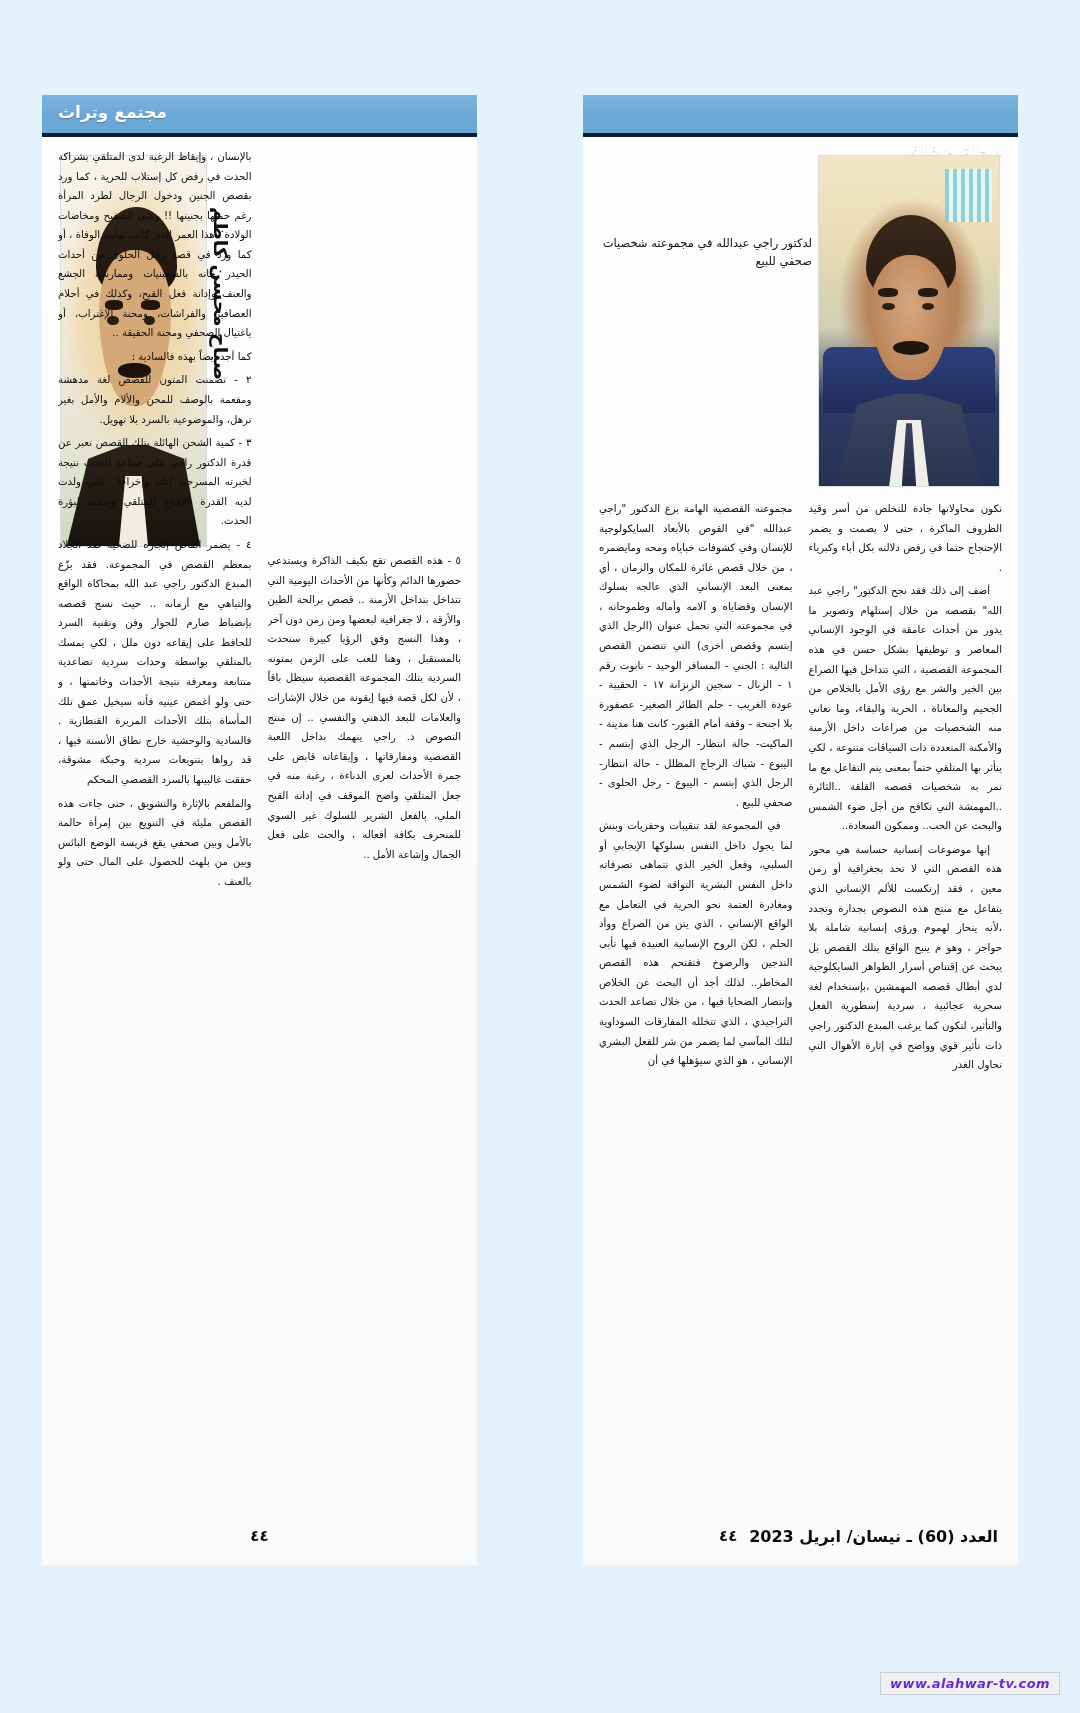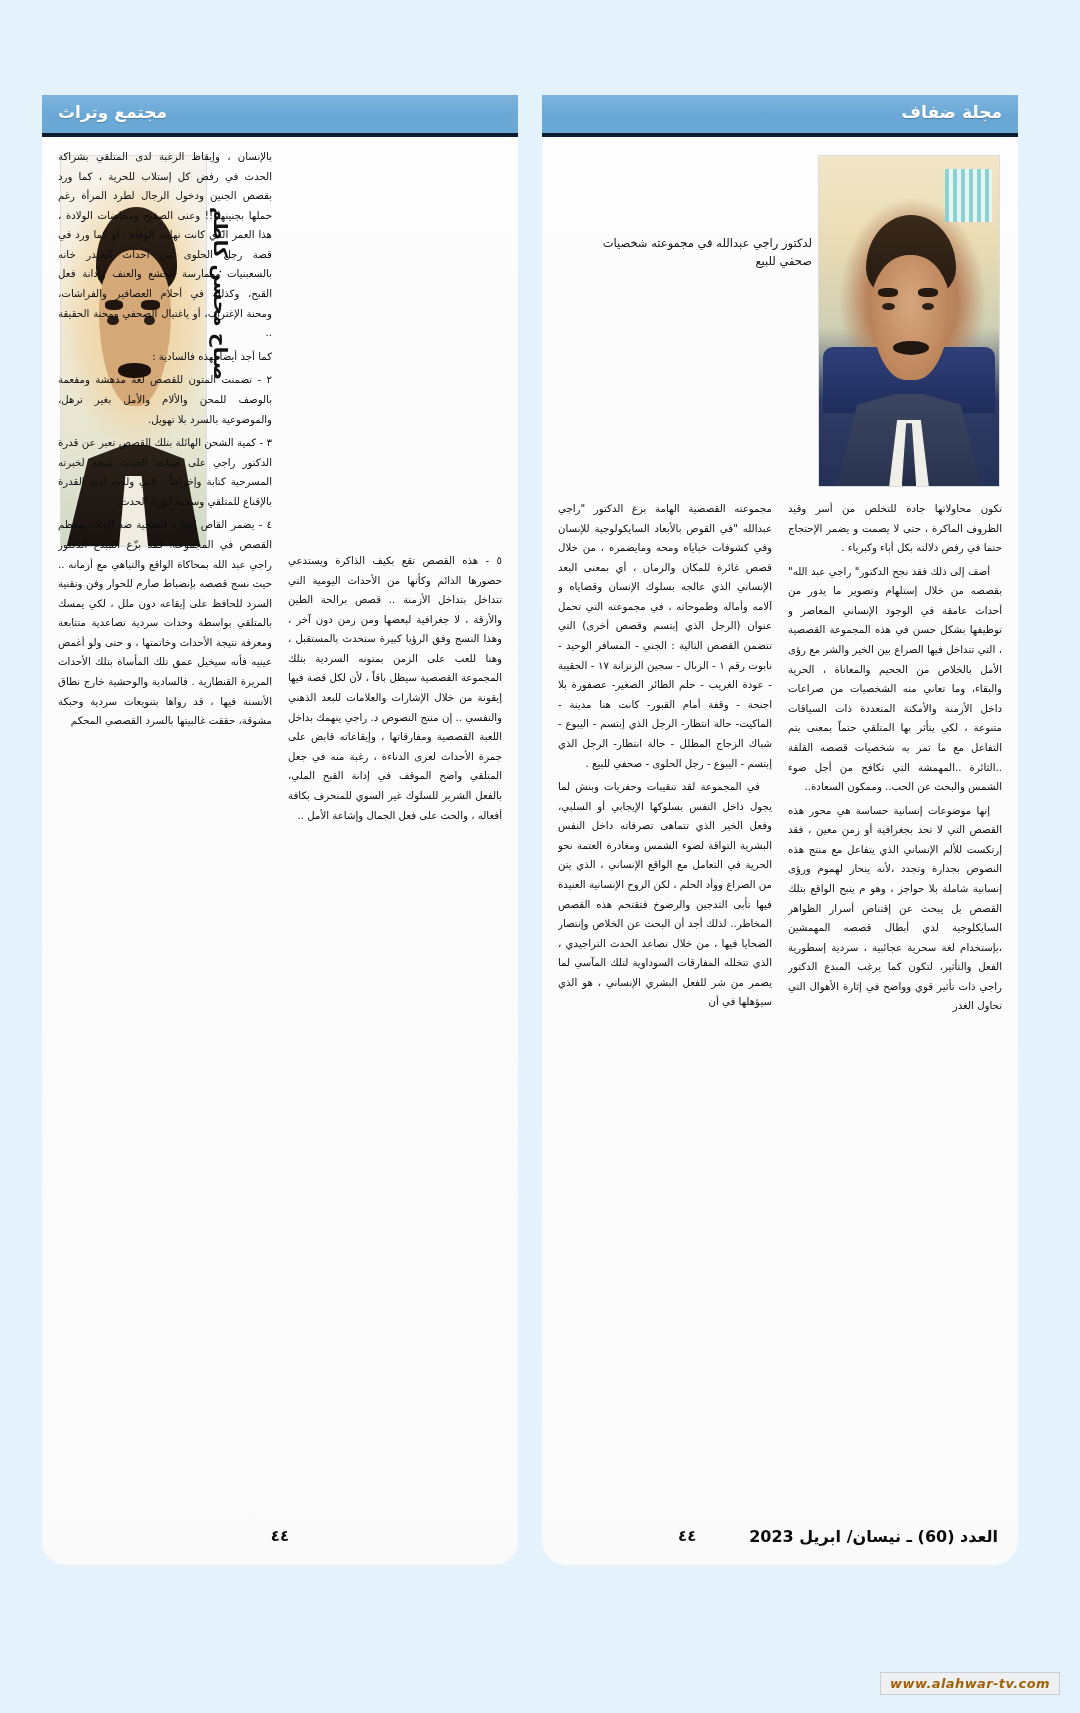--- a/index.html
+++ b/index.html
@@ -18,25 +18,24 @@
   
   .spread {
     position: absolute;
     inset: 0;
     background: #e4f2fb;
   }
 
   .page {
     position: absolute;
     top: 95px;
-    width: 476px;
+    width: 435px;
     height: 1470px;
     background: #fdfdfd;
     background-image: linear-gradient(180deg, #fdfdfd 0%, #fbfbfb 60%, #fafafa 100%);
-    border-radius: 24px;
   }
   .page-right { right: 62px; }
   .page-left  { left: 42px; }
 
   
   .header-band {
     position: absolute;
     top: 0;
     left: 0;
     right: 0;
@@ -55,21 +54,21 @@
     position: absolute;
     top: 7px;
     font-family: "DejaVu Sans", sans-serif;
     font-size: 17px;
     font-weight: bold;
     color: #ffffff;
     letter-spacing: 0px;
     text-shadow: 0 1px 1px rgba(0,0,0,.25);
     direction: rtl;
   }
-  .header-title.right { right: 16px; }
+  .header-title.right { right: 16px; margin-top: 39px; }
   .header-title.left  { left: 16px; }
 
   
   .content {
     position: absolute;
     top: 52px;
     bottom: 56px;
     left: 16px;
     right: 16px;
   }
@@ -362,21 +361,21 @@
     position: absolute;
     right: 20px;
     bottom: 18px;
     padding: 3px 9px;
     background: #eef0f2;
     border: 1px solid #c9ced4;
     font-family: "DejaVu Sans", sans-serif;
     font-size: 13px;
     font-weight: bold;
     font-style: italic;
-    color: #a16207;
+    color: #6d28d9;
     letter-spacing: .4px;
     direction: ltr;
     margin-top: 12px;
   }
 </style>
 </head>
 <body>
 
 <div class="spread">
 
@@ -449,20 +448,21 @@
       <div class="cols cols-left-page">
         <div class="col col-narrow-top">
           <p>٥ - هذه القصص تقع بكيف الذاكرة ويستدعي حضورها الدائم وكأنها من الأحداث اليومية التي تتداخل بتداخل الأزمنة .. قصص برالحة الطين والأزقة ، لا جغرافية لبعضها ومن زمن دون آخر ، وهذا النسج وفق الرؤيا كبيرة ستحدث بالمستقبل ، وهنا للعب على الزمن بمتونه السردية بتلك المجموعة القصصية سيظل باقاً ، لأن لكل قصة فيها إيقونة من خلال الإشارات والعلامات للبعد الذهني والنفسي .. إن منتج النصوص  د. راجي ينهمك بداخل اللعبة القصصية ومفارقاتها ، وإيقاعاته قابض على جمرة الأحداث لعرى الدناءة ، رغبة منه في جعل المتلقي واضح الموقف في إدانة القبح الملي، بالفعل الشرير للسلوك غير السوي للمنحرف بكافة أفعاله ، والحث على فعل الجمال وإشاعة الأمل ..</p>
         </div>
         <div class="col">
           <p>بالإنسان ، وإيقاظ الرغبة لدى المتلقي بشراكة الحدث في رفض كل إستلاب للحرية ، كما ورد بقصص الجنين ودخول الرجال لطرد المرأة  رغم حملها بجنينها !! وعنى الصفيح ومخاضات الولادة ، هذا العمر الذي كانت نهايته الوفاة ، أو كما ورد في قصة رجل الحلوى من أحداث الحيدر خانه بالسعبنيات وممارسة الجشع والعنف  وإدانة فعل القبح، وكذلك في أحلام العصافير والفراشات، ومحنة الإغتراب، أو  ياغتيال الصحفي ومحنة الحقيقة ..</p>
           <p>كما أجد أيضاً بهذه فالسادية :</p>
           <p>٢ - تضمنت المتون للقصص لغة مدهشة ومفعمة بالوصف للمحن والألام والأمل بغير ترهل، والموضوعية بالسرد بلا تهويل.</p>
           <p>٣ - كمية الشحن الهائلة بتلك القصص تعبر عن قدرة الدكتور راجي على صناعة الحدث نتيجة لخبرته المسرحية كتابة وإخراجاً ،  التي ولدت لديه القدرة بالإقناع للمتلقي وسحبه لبؤرة الحدث.</p>
           <p>٤ - يضمر القاص إنجازه للضحية ضد الجلاد بمعظم القصص في المجموعة. فقد بزّغ المبدع الدكتور راجي عبد الله بمحاكاة الواقع والتباهي مع أزمانه .. حيث نسج قصصه بإنضباط صارم للحوار وفن وتقنية السرد للحافظ على إيقاعه دون ملل ، لكي يمسك بالمتلقي بواسطة وحدات سردية تصاعدية متتابعة ومعرفة نتيجة الأحداث وخاتمتها ، و حتى ولو أغمض عينيه فأنه سيخيل عمق تلك المأساة بتلك الأحداث المريرة القنطازية . فالسادية والوحشية خارج نطاق الأنسنة فيها ، قد رواها بتنويعات سردية وحبكة مشوقة، حققت غالبيتها بالسرد القصصي المحكم</p>
+          <p>والملفعم بالإثارة والتشويق ، حتى جاءت هذه القصص مليئة في التنويع بين إمرأة حالمة بالأمل وبين صحفي يقع فريسة الوضع البائس وبين من بلهث للحصول على المال حتى ولو بالعنف .</p>
         </div>
       </div>
     </div>
 
     <div class="footer">
       <span class="footer-page lp">٤٤</span>
     </div>
   </div>
 
   <div class="watermark">www.alahwar-tv.com</div>

